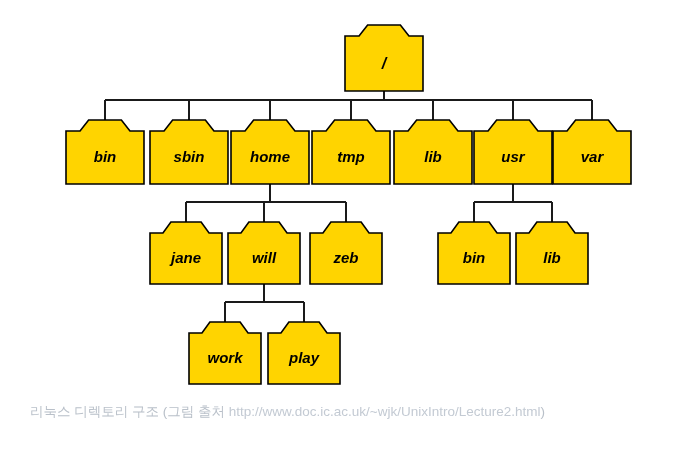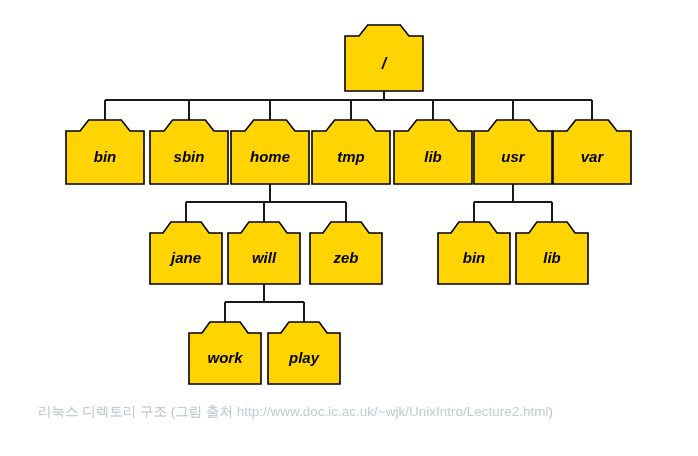--- a/index.html
+++ b/index.html
@@ -46,21 +46,21 @@
     font-size: 15px;
     fill: #000000;
     text-anchor: middle;
     dominant-baseline: middle;
   }
   .folder-label-root {
     font-size: 16px;
   }
   .caption {
     position: absolute;
-    left: 8px;
+    left: 0;
     top: 403px;
     width: 575px;
     text-align: center;
     font-family: "Liberation Sans", sans-serif;
     font-size: 13.5px;
     color: #b9c0c9;
     white-space: nowrap;
     letter-spacing: 0px;
   }
   .caption .cap-url { color: #c3cad3; }

